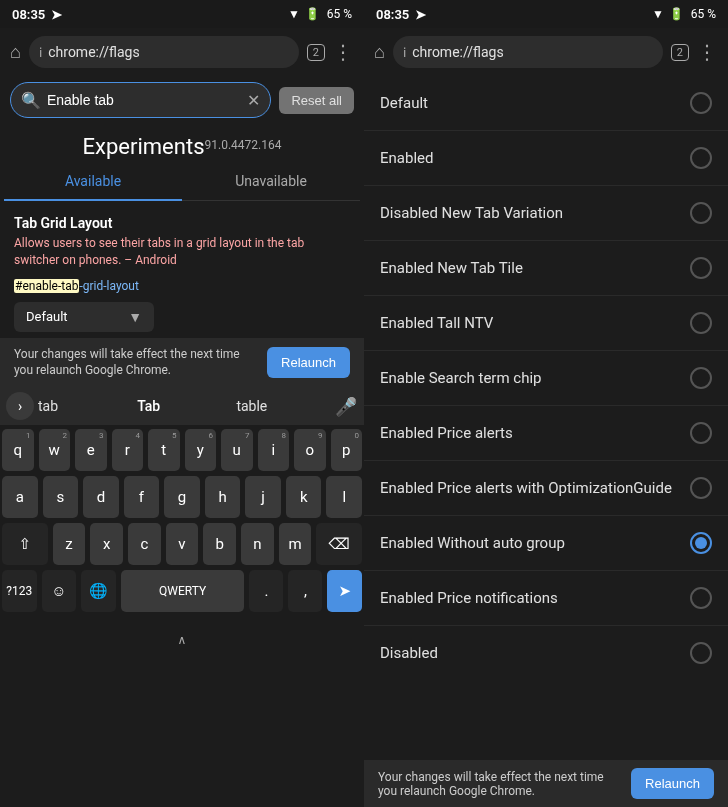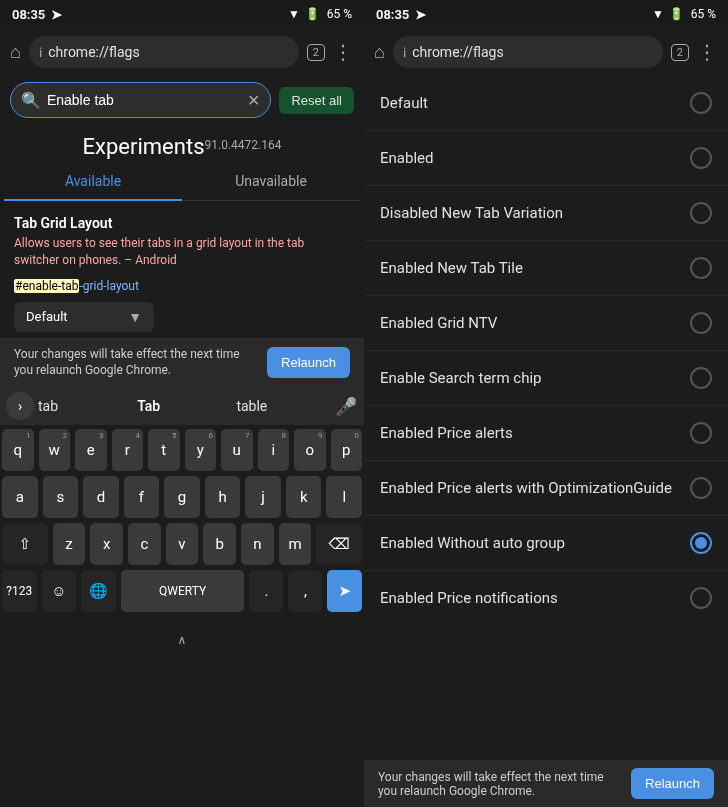--- a/index.html
+++ b/index.html
@@ -117,21 +117,21 @@
       color: #fff;
       font-size: 14px;
       flex: 1;
     }
     .clear-icon {
       color: #aaa;
       font-size: 16px;
       cursor: pointer;
     }
     .reset-btn {
-      background: #14532d;
+      background: #737373;
       border: none;
       border-radius: 6px;
       color: #e0e0e0;
       font-size: 13px;
       padding: 6px 12px;
       cursor: pointer;
       white-space: nowrap;
     }
 
     .experiments-header {
@@ -518,21 +518,21 @@
       </div>
       <div class="dropdown-item">
         <span class="dropdown-item-text">Disabled New Tab Variation</span>
         <div class="radio-circle"></div>
       </div>
       <div class="dropdown-item">
         <span class="dropdown-item-text">Enabled New Tab Tile</span>
         <div class="radio-circle"></div>
       </div>
       <div class="dropdown-item">
-        <span class="dropdown-item-text">Enabled Grid NTV</span>
+        <span class="dropdown-item-text">Enabled Tall NTV</span>
         <div class="radio-circle"></div>
       </div>
       <div class="dropdown-item">
         <span class="dropdown-item-text">Enable Search term chip</span>
         <div class="radio-circle"></div>
       </div>
       <div class="dropdown-item">
         <span class="dropdown-item-text">Enabled Price alerts</span>
         <div class="radio-circle"></div>
       </div>
@@ -543,19 +543,23 @@
       <div class="dropdown-item">
         <span class="dropdown-item-text">Enabled Without auto group</span>
         <div class="radio-circle selected">
           <div class="radio-inner"></div>
         </div>
       </div>
       <div class="dropdown-item">
         <span class="dropdown-item-text">Enabled Price notifications</span>
         <div class="radio-circle"></div>
       </div>
+      <div class="dropdown-item">
+        <span class="dropdown-item-text">Disabled</span>
+        <div class="radio-circle"></div>
+      </div>
     </div>
 
   <div class="relaunch-bar-right">
     <span>Your changes will take effect the next time you relaunch Google Chrome.</span>
     <button class="relaunch-btn">Relaunch</button>
   </div>
 </div>
 
 </body></html>

